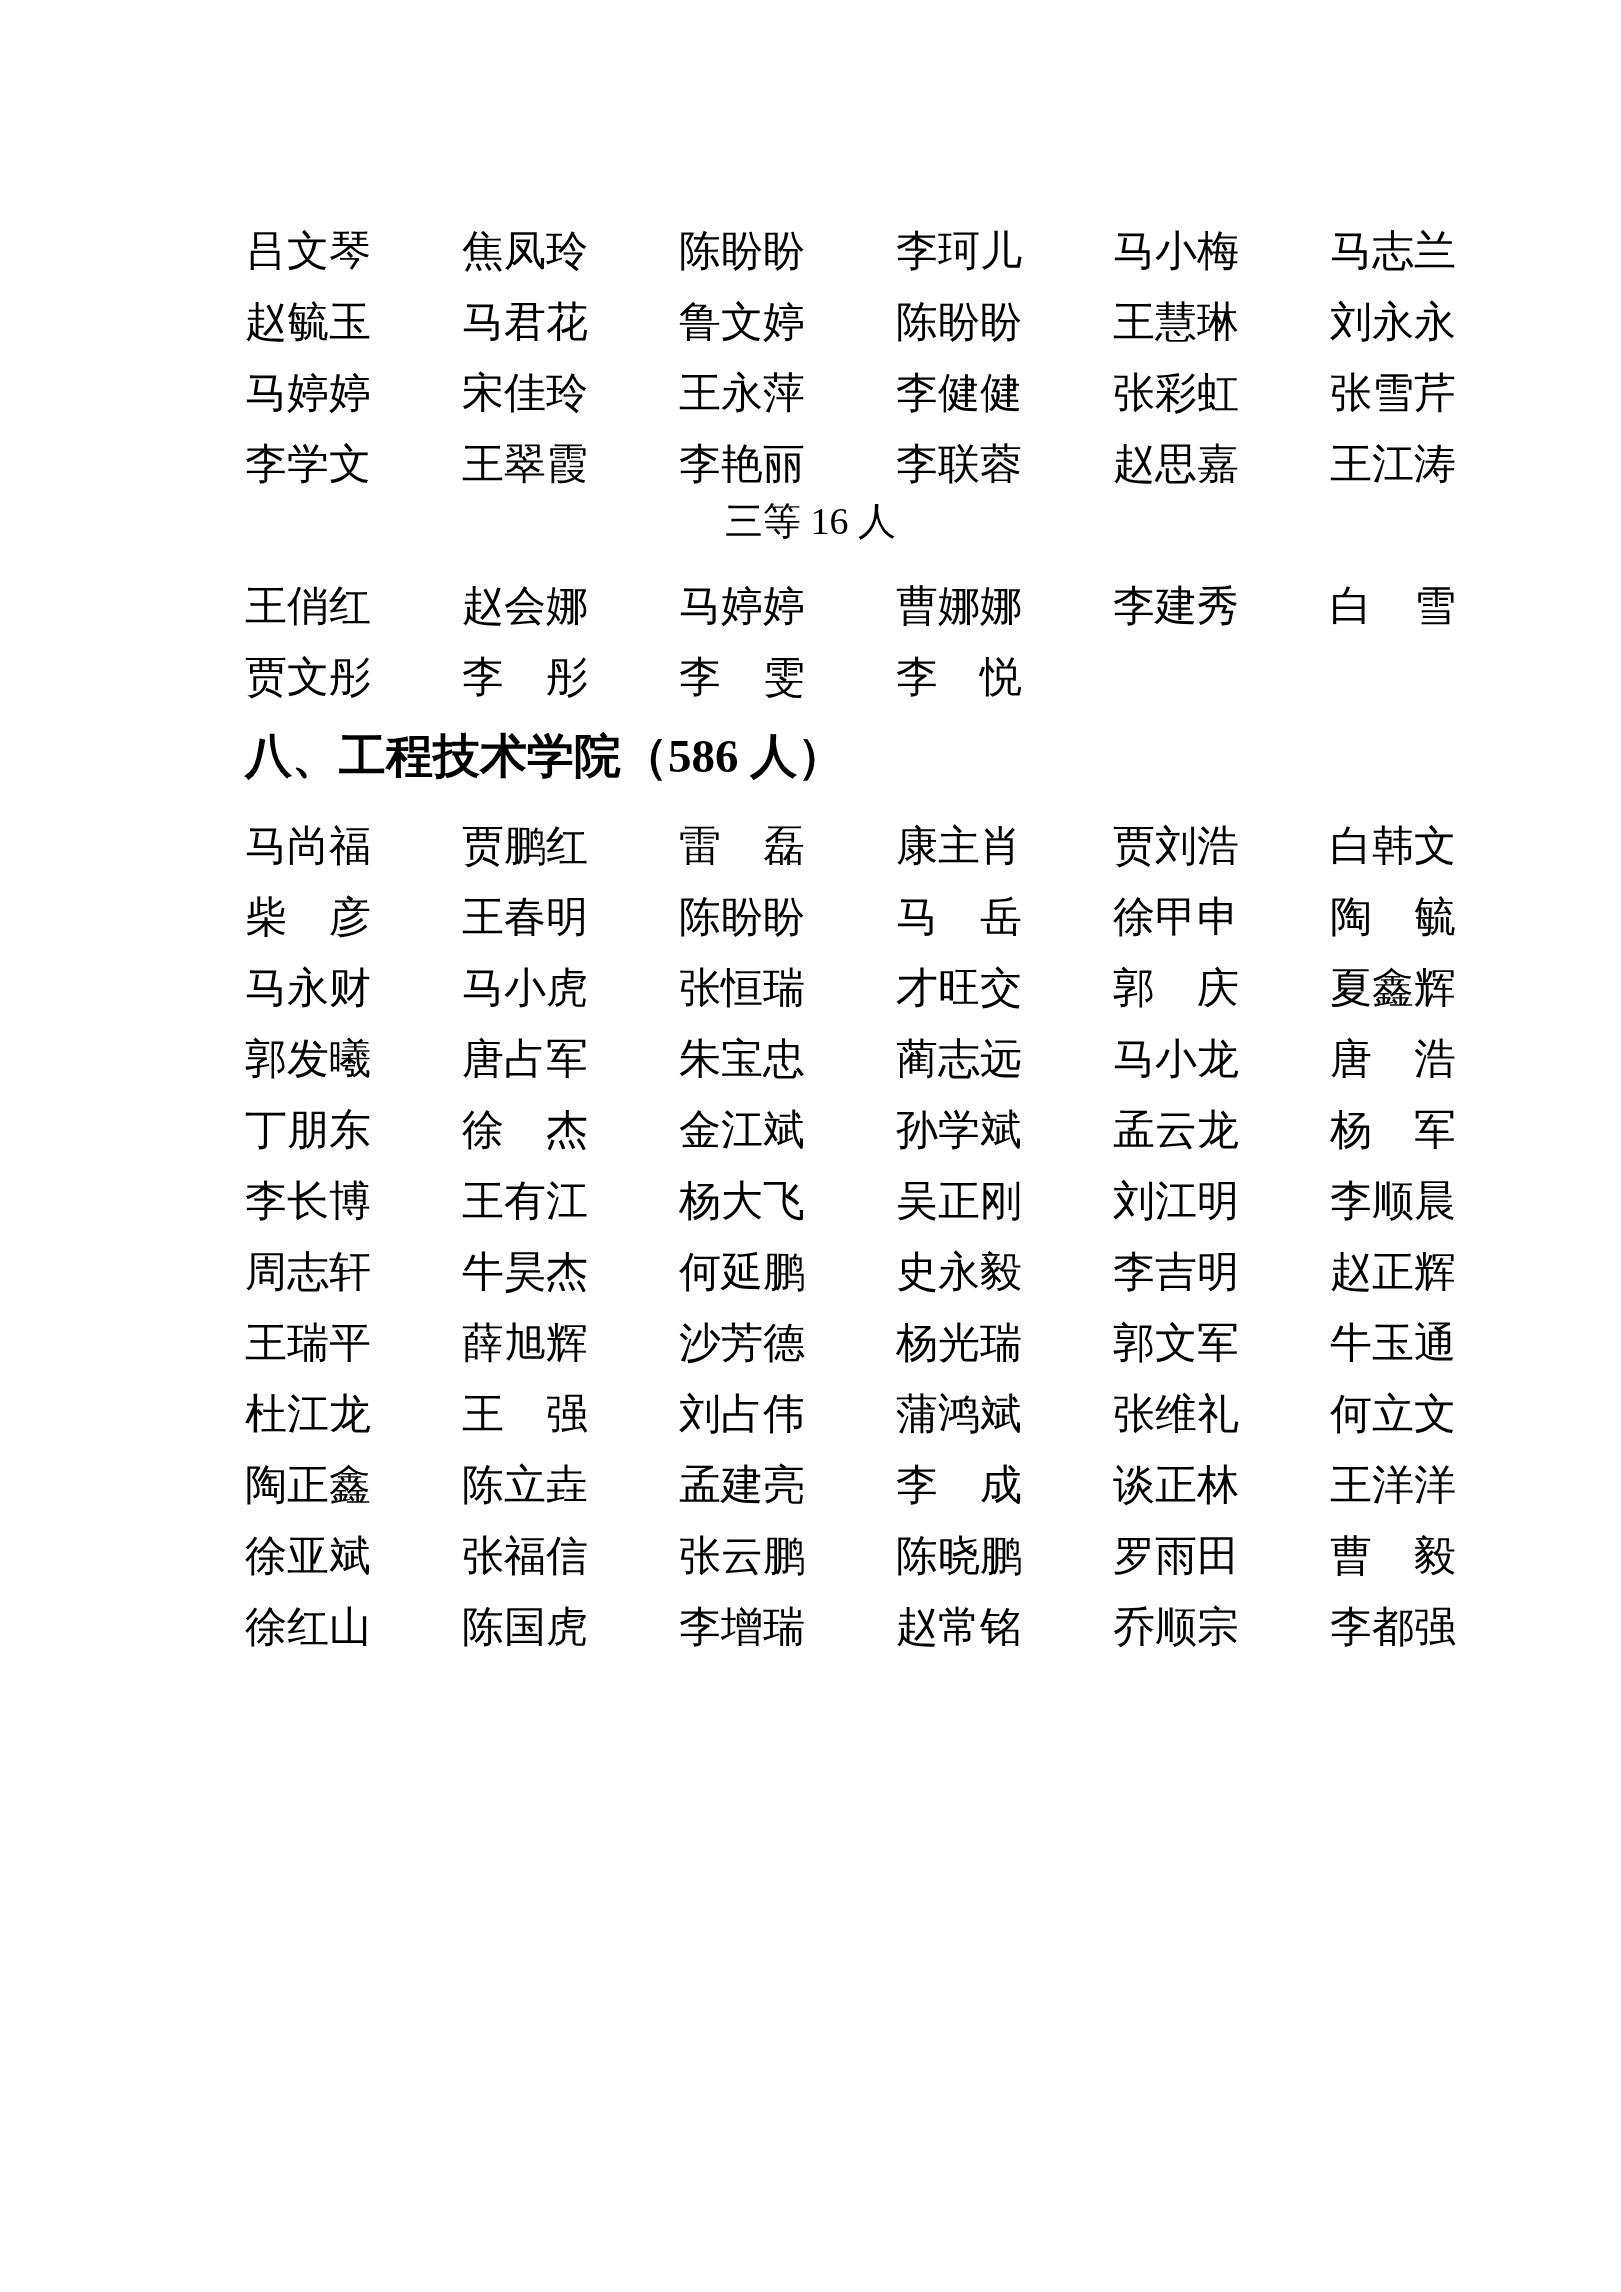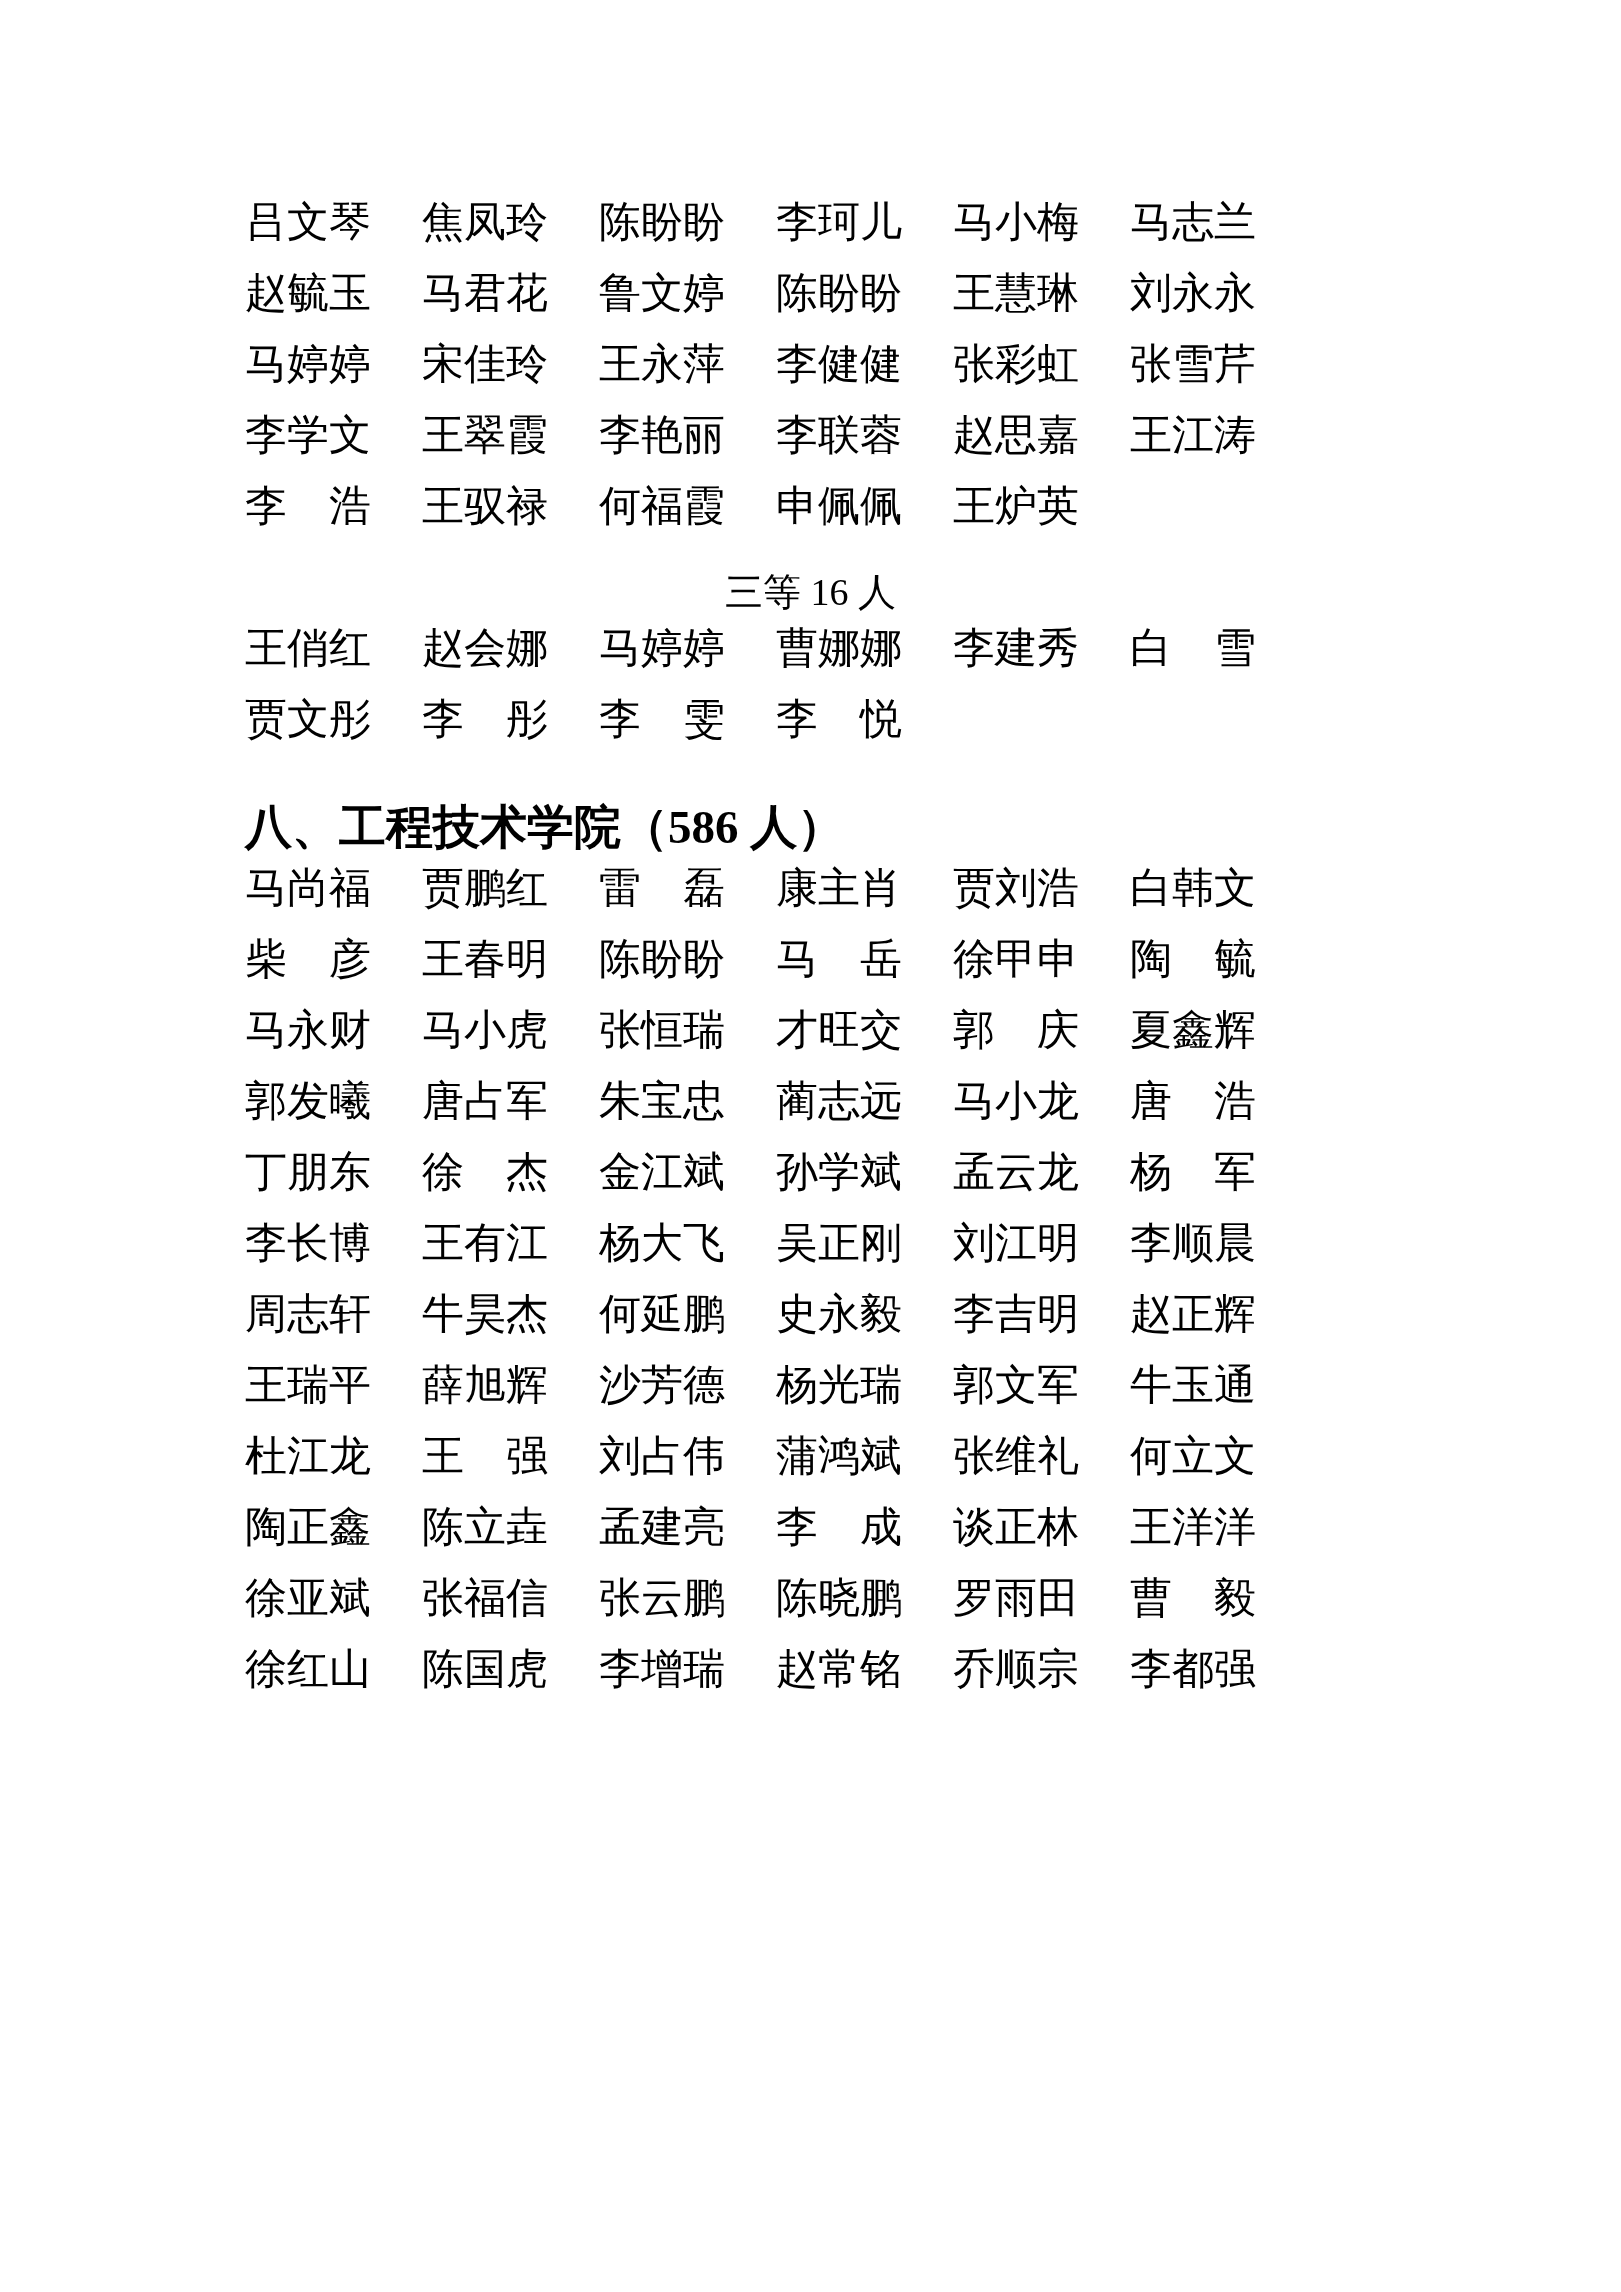--- a/index.html
+++ b/index.html
@@ -14,21 +14,22 @@
     font-family: "Liberation Serif", serif;
     overflow: hidden;
   }
   .content {
     padding-top: 201px;
   }
   .row {
     height: 71px;
     margin-left: 245px;
     display: flex;
-    align-items: flex-start;
+    align-items: flex-end;
+    gap: 40px;
   }
   .name {
     display: inline-block;
     width: 127px;
     margin-right: 50px;
     font-size: 42px;
     line-height: 1;
     white-space: pre;
   }
   .sub-header {
@@ -85,27 +86,20 @@
         <span class="name">张雪芹</span>
       </div>
       <div class="row">
         <span class="name">李学文</span>
         <span class="name">王翠霞</span>
         <span class="name">李艳丽</span>
         <span class="name">李联蓉</span>
         <span class="name">赵思嘉</span>
         <span class="name">王江涛</span>
       </div>
-      <div class="row">
-        <span class="name">李　浩</span>
-        <span class="name">王驭禄</span>
-        <span class="name">何福霞</span>
-        <span class="name">申佩佩</span>
-        <span class="name">王炉英</span>
-      </div>
     </div>
 
   <div class="sub-header">三等 16 人</div>
 
   <div>
       <div class="row">
         <span class="name">王俏红</span>
         <span class="name">赵会娜</span>
         <span class="name">马婷婷</span>
         <span class="name">曹娜娜</span>

